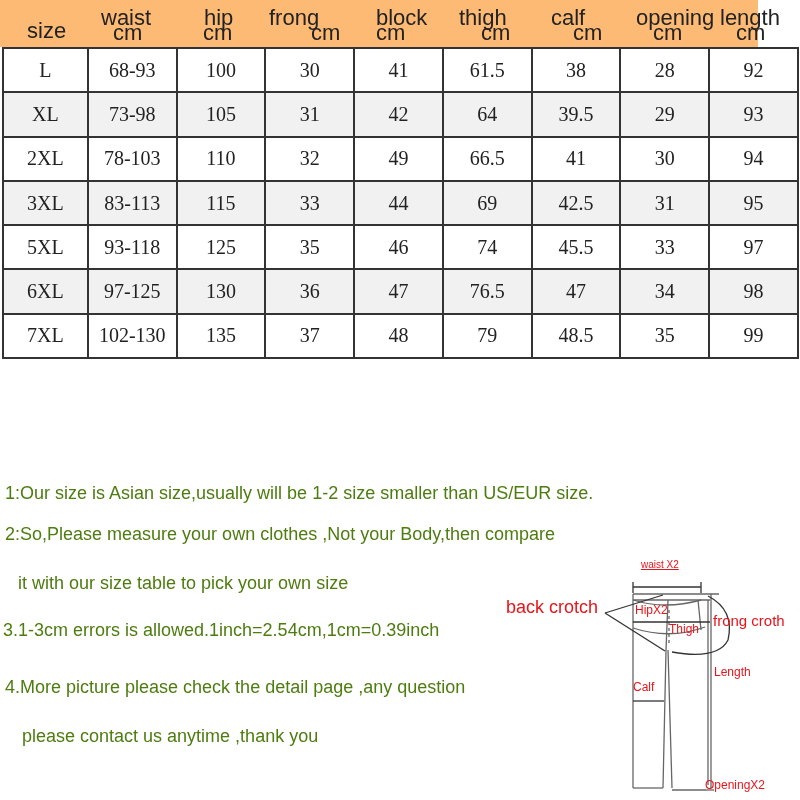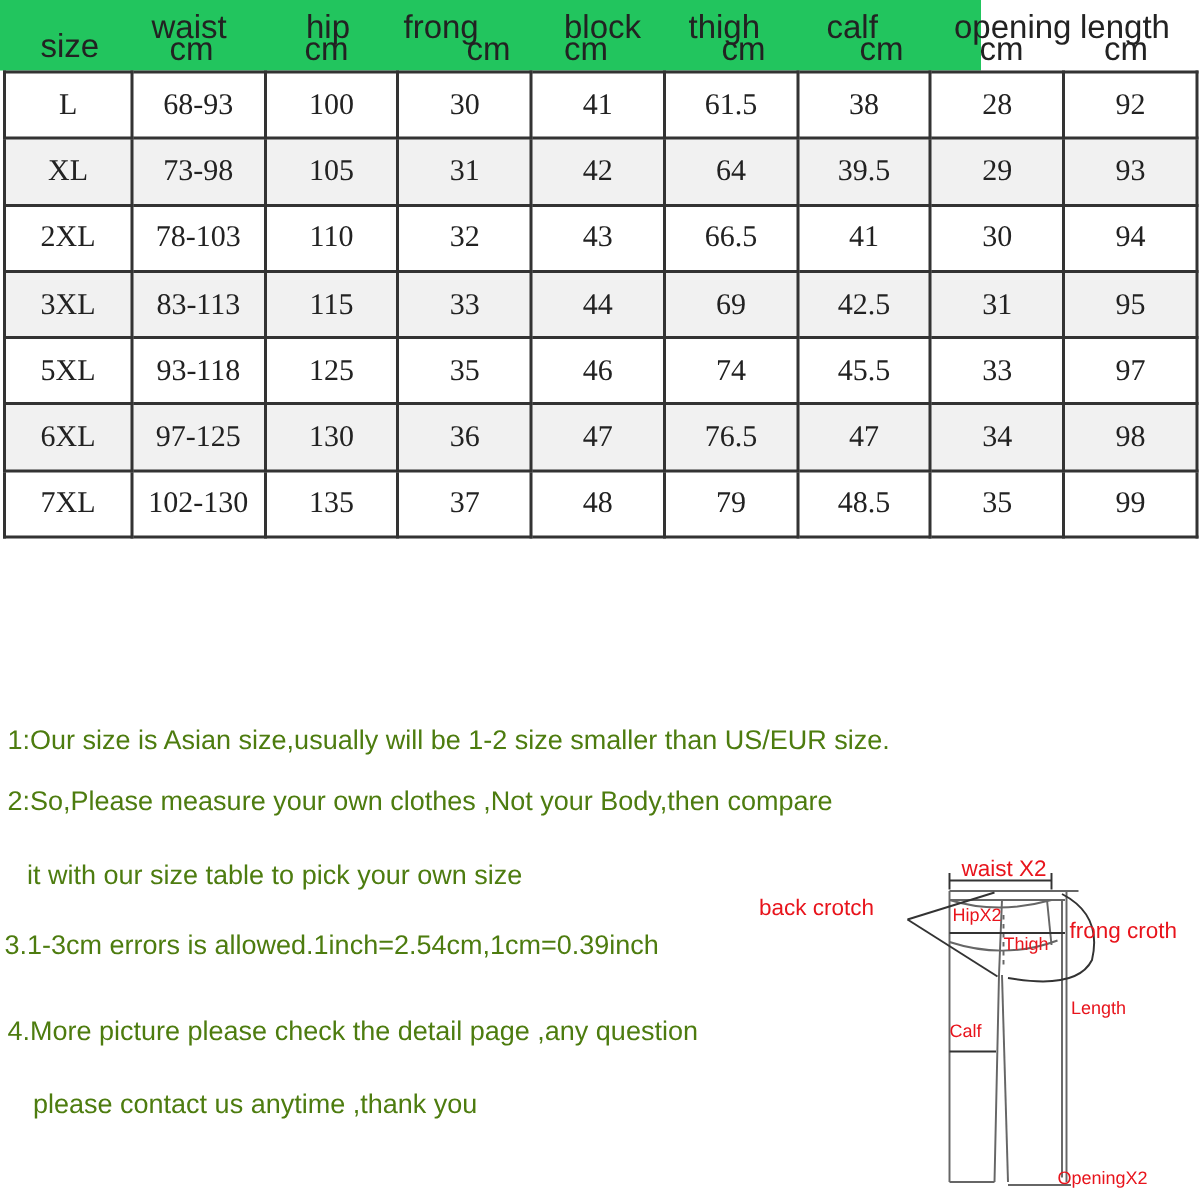--- a/index.html
+++ b/index.html
@@ -1,17 +1,17 @@
 <!DOCTYPE html>
 <html><head>
 <meta charset="utf-8">
 <style>
   html, body { margin: 0; padding: 0; background: #ffffff; }
   body { width: 800px; height: 800px; position: relative; overflow: hidden; font-family: "Liberation Sans", sans-serif; }
-  .header { position: absolute; left: 0; top: 0; width: 654px; height: 47px; background: #22c55e; }
+  .header { position: absolute; left: 0; top: 0; width: 758px; height: 47px; background: #fdba74; }
   .hcell { position: absolute; top: 0; height: 47px; color: #222; font-family: "Liberation Sans", sans-serif; }
   .hcell .t1 { position: absolute; font-size: 22px; line-height: 22px; white-space: nowrap; }
   .hcell .t2 { position: absolute; font-size: 22px; line-height: 22px; white-space: nowrap; }
   table.sizes { position: absolute; left: 2px; top: 47px; border-collapse: collapse; width: 797px; }
   table.sizes td { border: 2px solid #333; height: 42.3px; text-align: center; font-family: "Liberation Serif", serif; font-size: 20px; color: #222; padding: 0; }
   table.sizes tr:nth-child(even) td { background: #f1f1f1; }
   table.sizes tr:nth-child(odd) td { background: #ffffff; }
   table.sizes tr td:first-child { border-left: 2px solid #333; }
   .note { position: absolute; font-family: "Liberation Sans", sans-serif; font-size: 18px; color: #4d7c0f; white-space: nowrap; }
   .diagram { position: absolute; left: 500px; top: 555px; width: 300px; height: 245px; }
@@ -91,21 +91,21 @@
         <td>64</td>
         <td>39.5</td>
         <td>29</td>
         <td>93</td>
       </tr>
       <tr>
         <td>2XL</td>
         <td>78-103</td>
         <td>110</td>
         <td>32</td>
-        <td>43</td>
+        <td>49</td>
         <td>66.5</td>
         <td>41</td>
         <td>30</td>
         <td>94</td>
       </tr>
       <tr>
         <td>3XL</td>
         <td>83-113</td>
         <td>115</td>
         <td>33</td>
@@ -188,21 +188,21 @@
       <path d="M133 73 Q170 85 205 72"></path>
 
       <line x1="133" y1="146" x2="164" y2="146" stroke="#333"></line>
 
       <line x1="105" y1="58" x2="163" y2="40" stroke="#333"></line>
       <line x1="105" y1="58" x2="165" y2="96" stroke="#333"></line>
 
       <path d="M208 41 Q235 55 228 85 Q218 105 172 97" stroke="#333"></path>
     </g>
   </svg>
-  <span class="dlabel" style="left:141px;top:16px;font-size:15px;">waist X2</span>
-  <span class="dlabel" style="left:6px;top:42px;font-size:15px;">back crotch</span>
+  <span class="dlabel" style="left:141px;top:4px;font-size:10px;text-decoration:underline;">waist X2</span>
+  <span class="dlabel" style="left:6px;top:42px;font-size:18px;">back crotch</span>
   <span class="dlabel" style="left:135px;top:48px;font-size:12px;">HipX2</span>
   <span class="dlabel" style="left:213px;top:57px;font-size:15px;">frong croth</span>
   <span class="dlabel" style="left:169px;top:67px;font-size:12px;">Thigh</span>
   <span class="dlabel" style="left:214px;top:110px;font-size:12px;">Length</span>
   <span class="dlabel" style="left:133px;top:125px;font-size:12px;">Calf</span>
   <span class="dlabel" style="left:158px;top:223px;font-size:12px;margin-left:47px;">OpeningX2</span>
 </div>
 
 </body></html>

